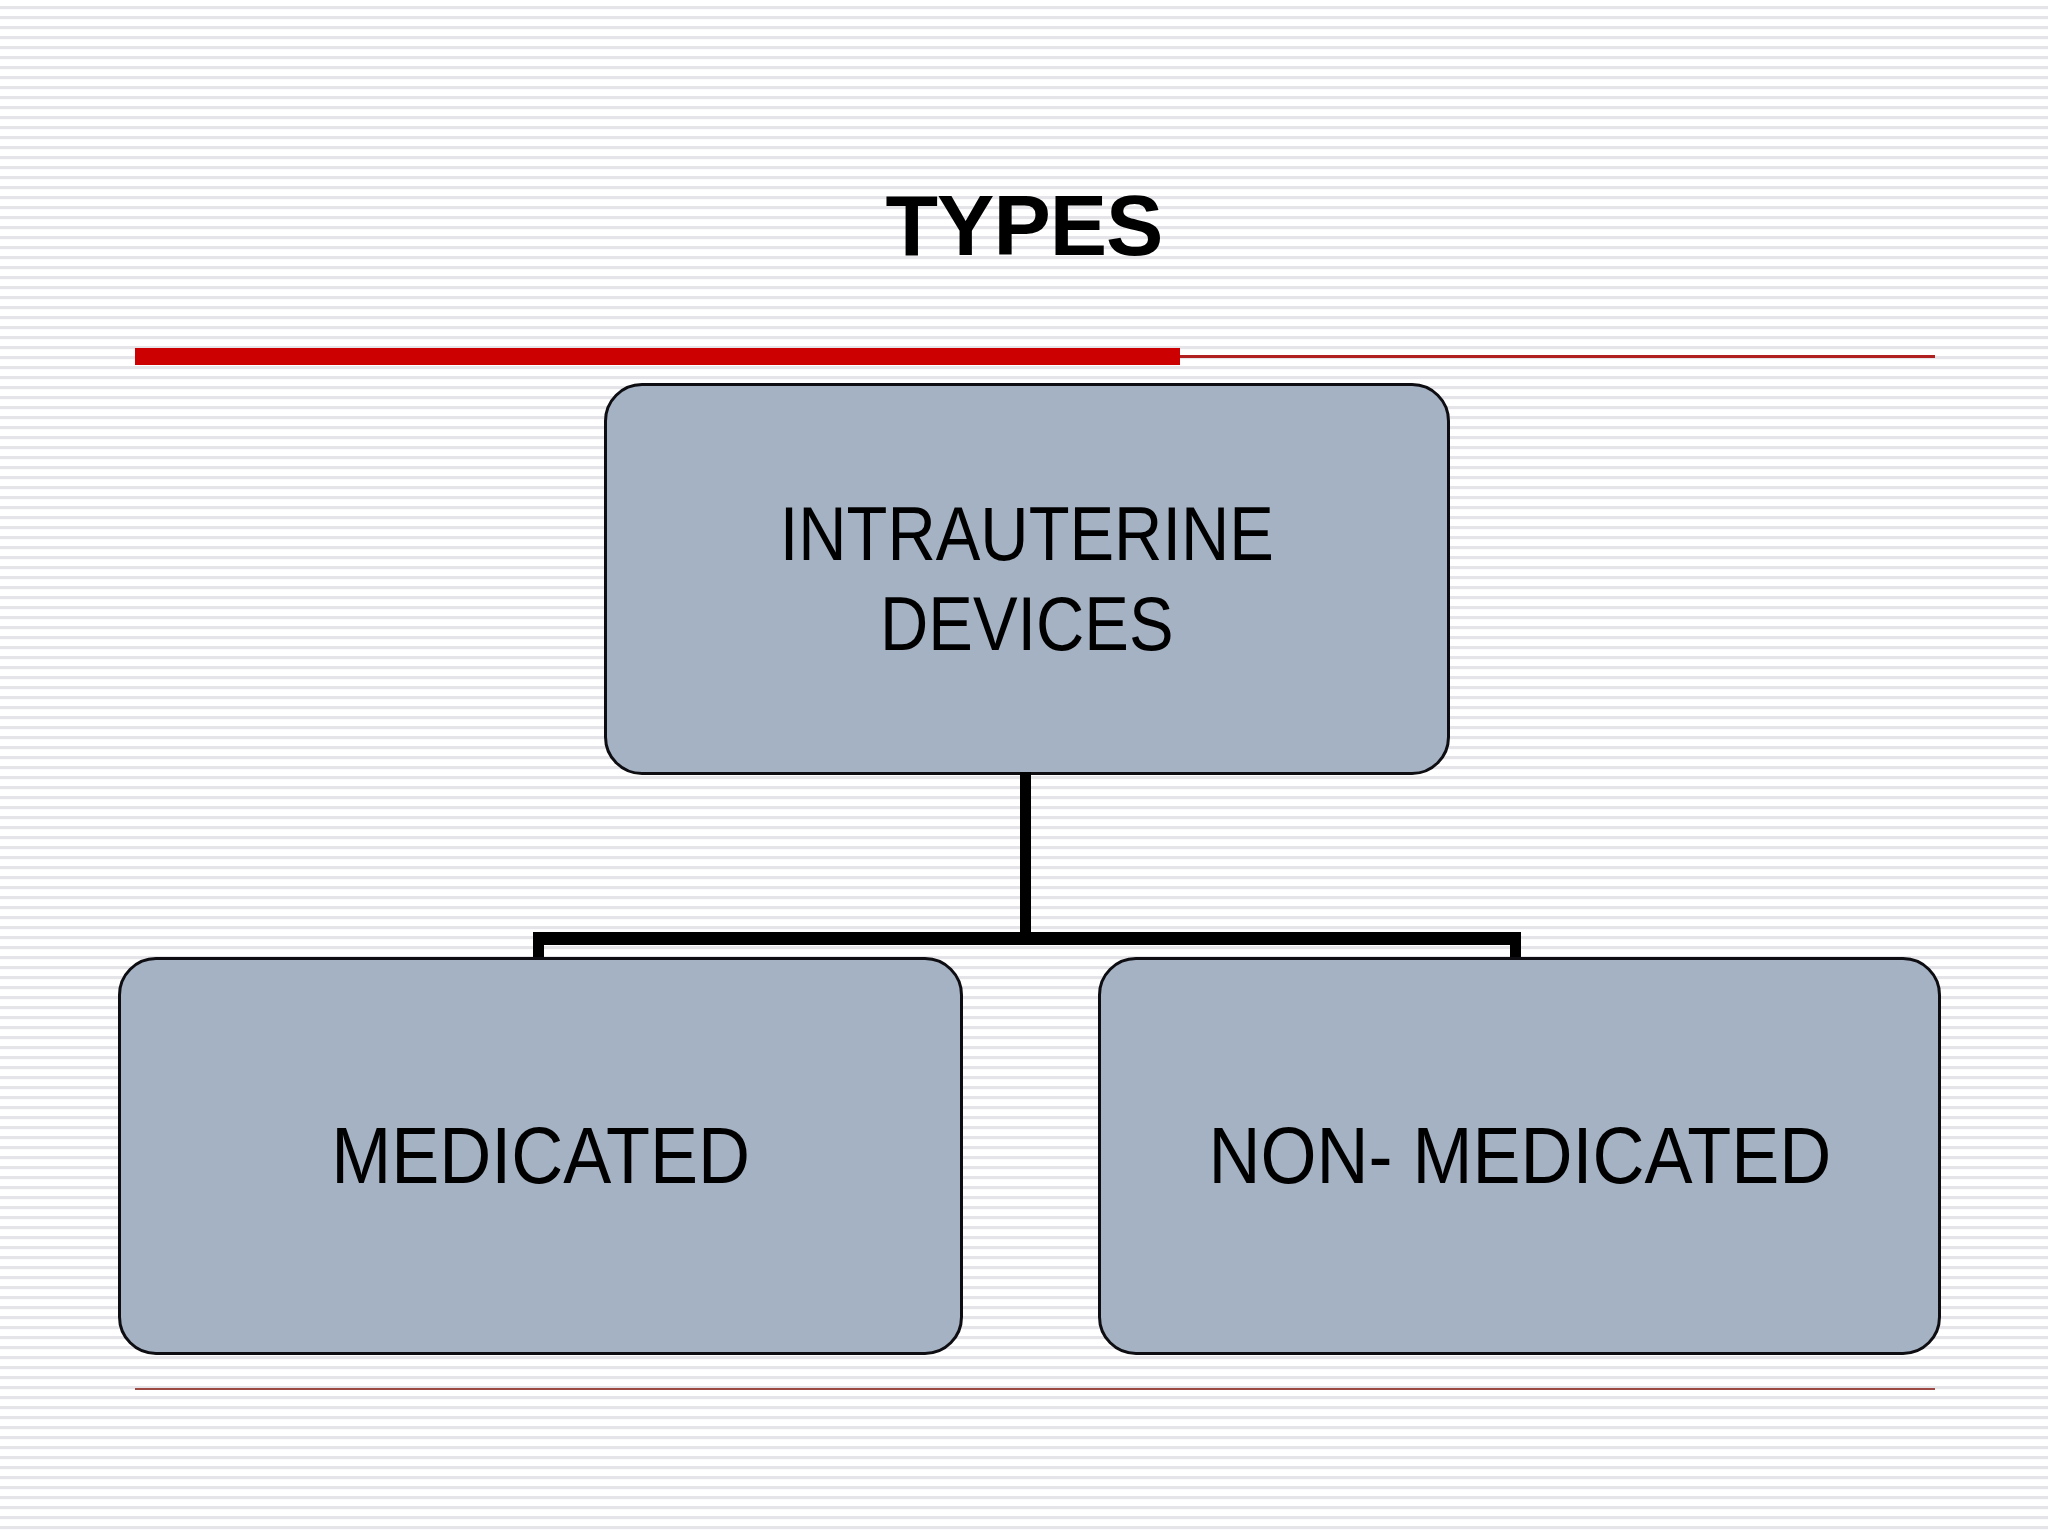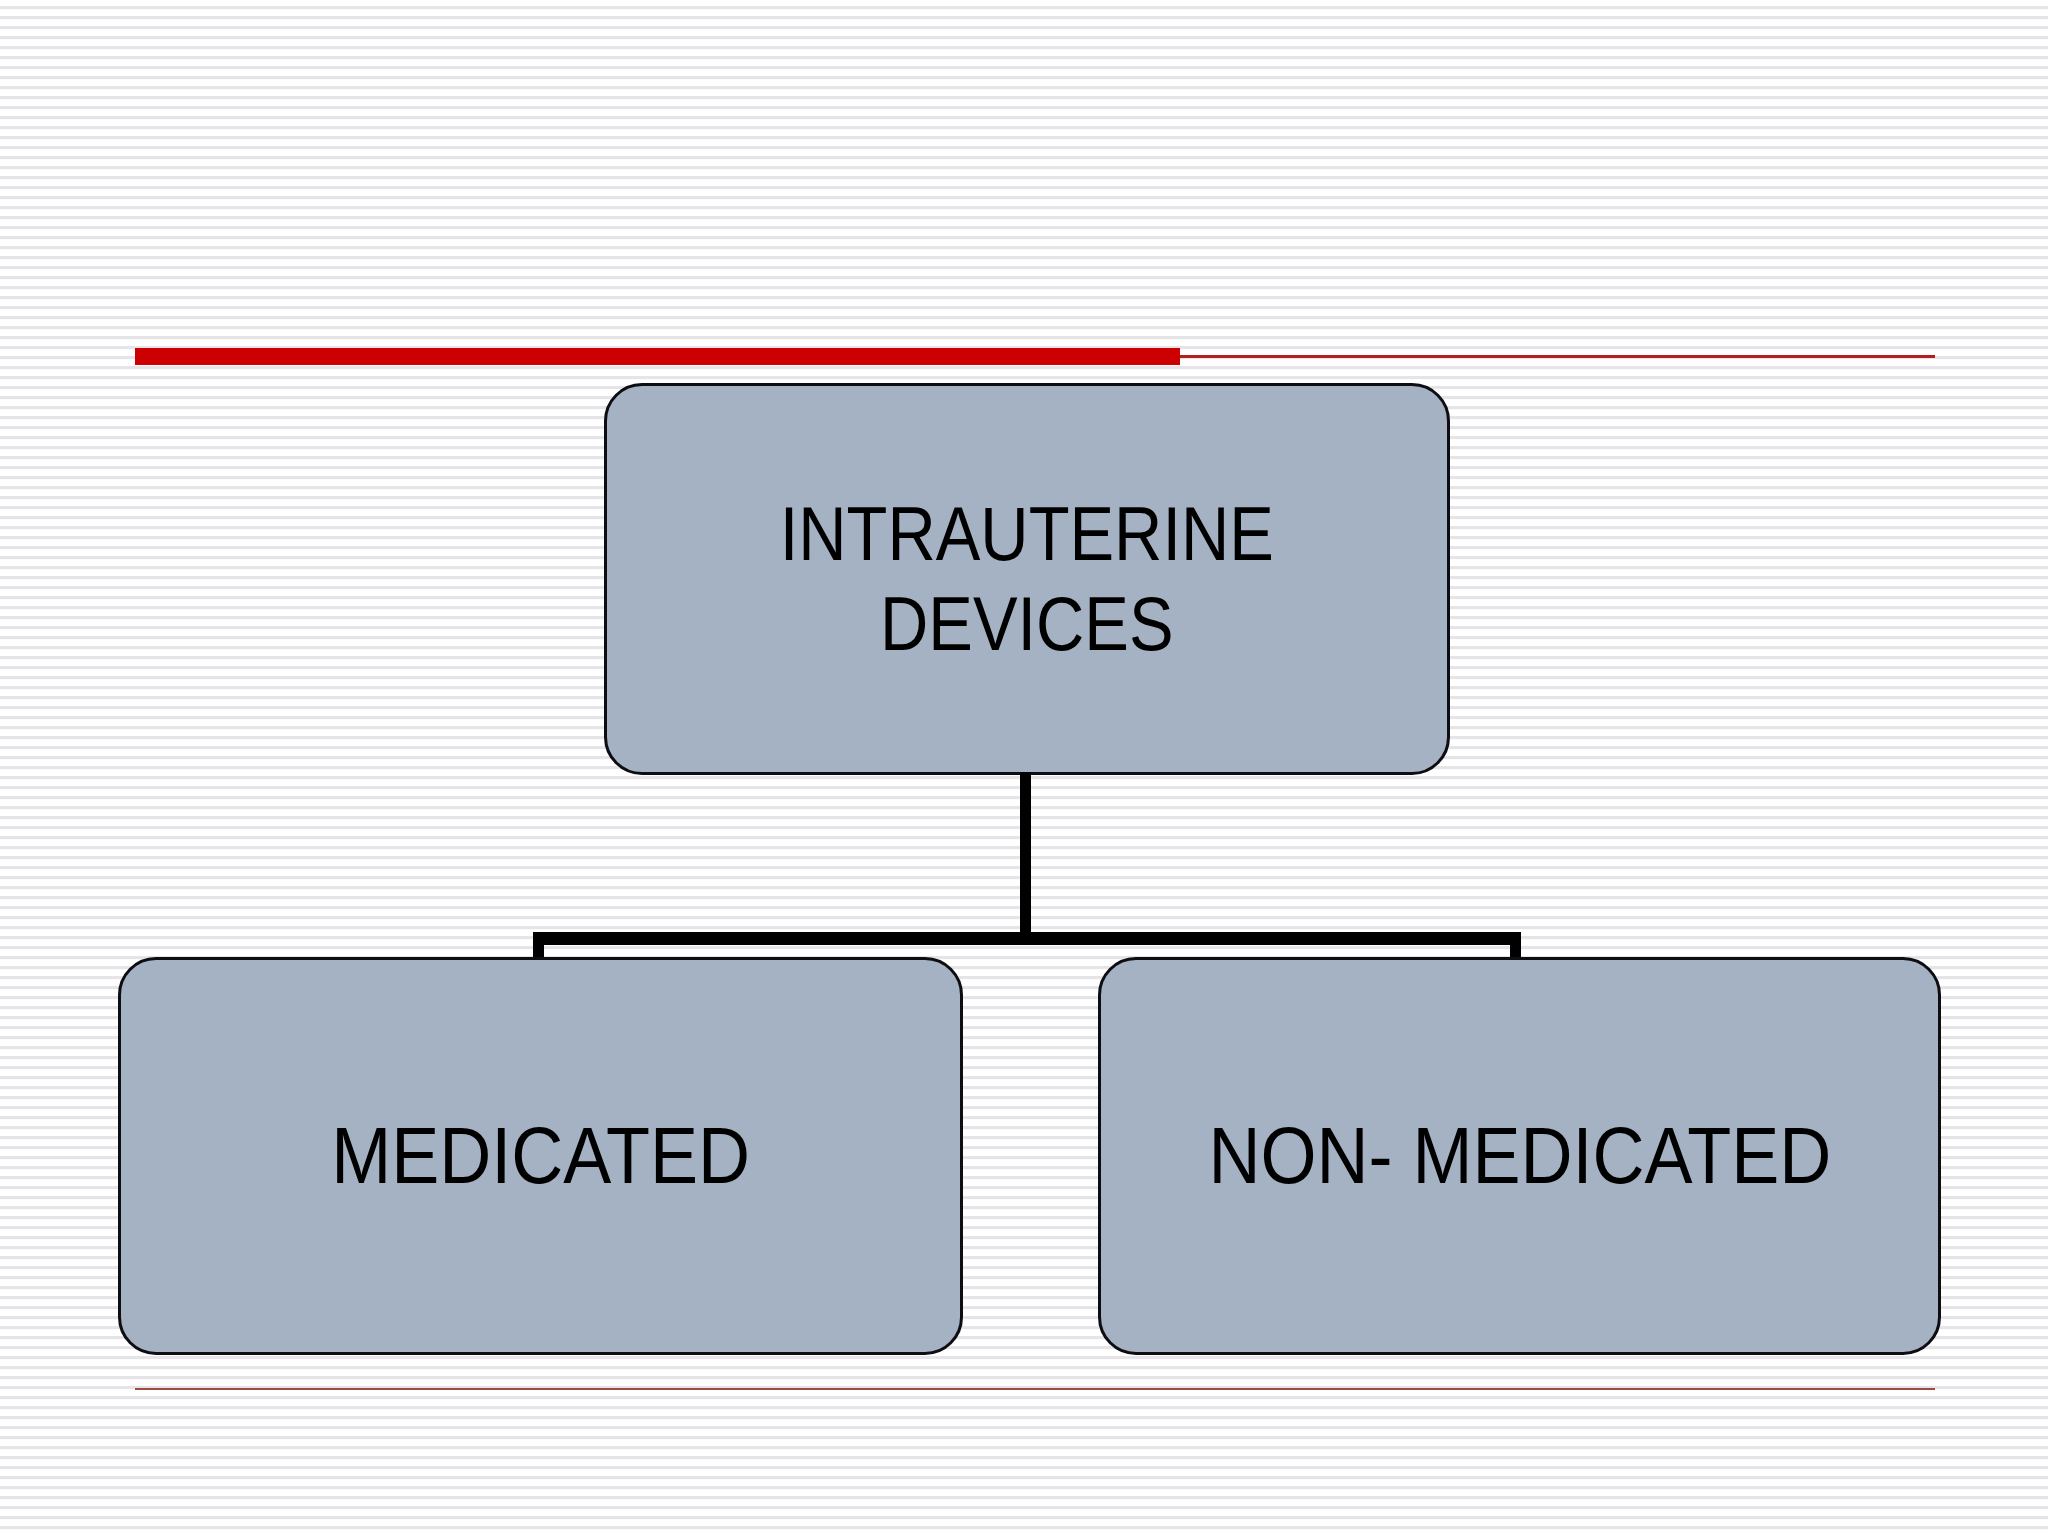--- a/index.html
+++ b/index.html
@@ -156,20 +156,21 @@
     text-align: center;
     transform: scaleX(0.90);
     white-space: nowrap;
   }
 </style>
 </head>
 <body>
 
 <div id="slide">
 
+  <div id="title">TYPES</div>
 
   <div id="rule-thin-top"></div>
   <div id="rule-thick-top"></div>
 
   <div id="box-root" class="node-box">
     <span class="node-label">INTRAUTERINE
 DEVICES</span>
   </div>
 
   <div id="conn-vertical" class="connector"></div>

